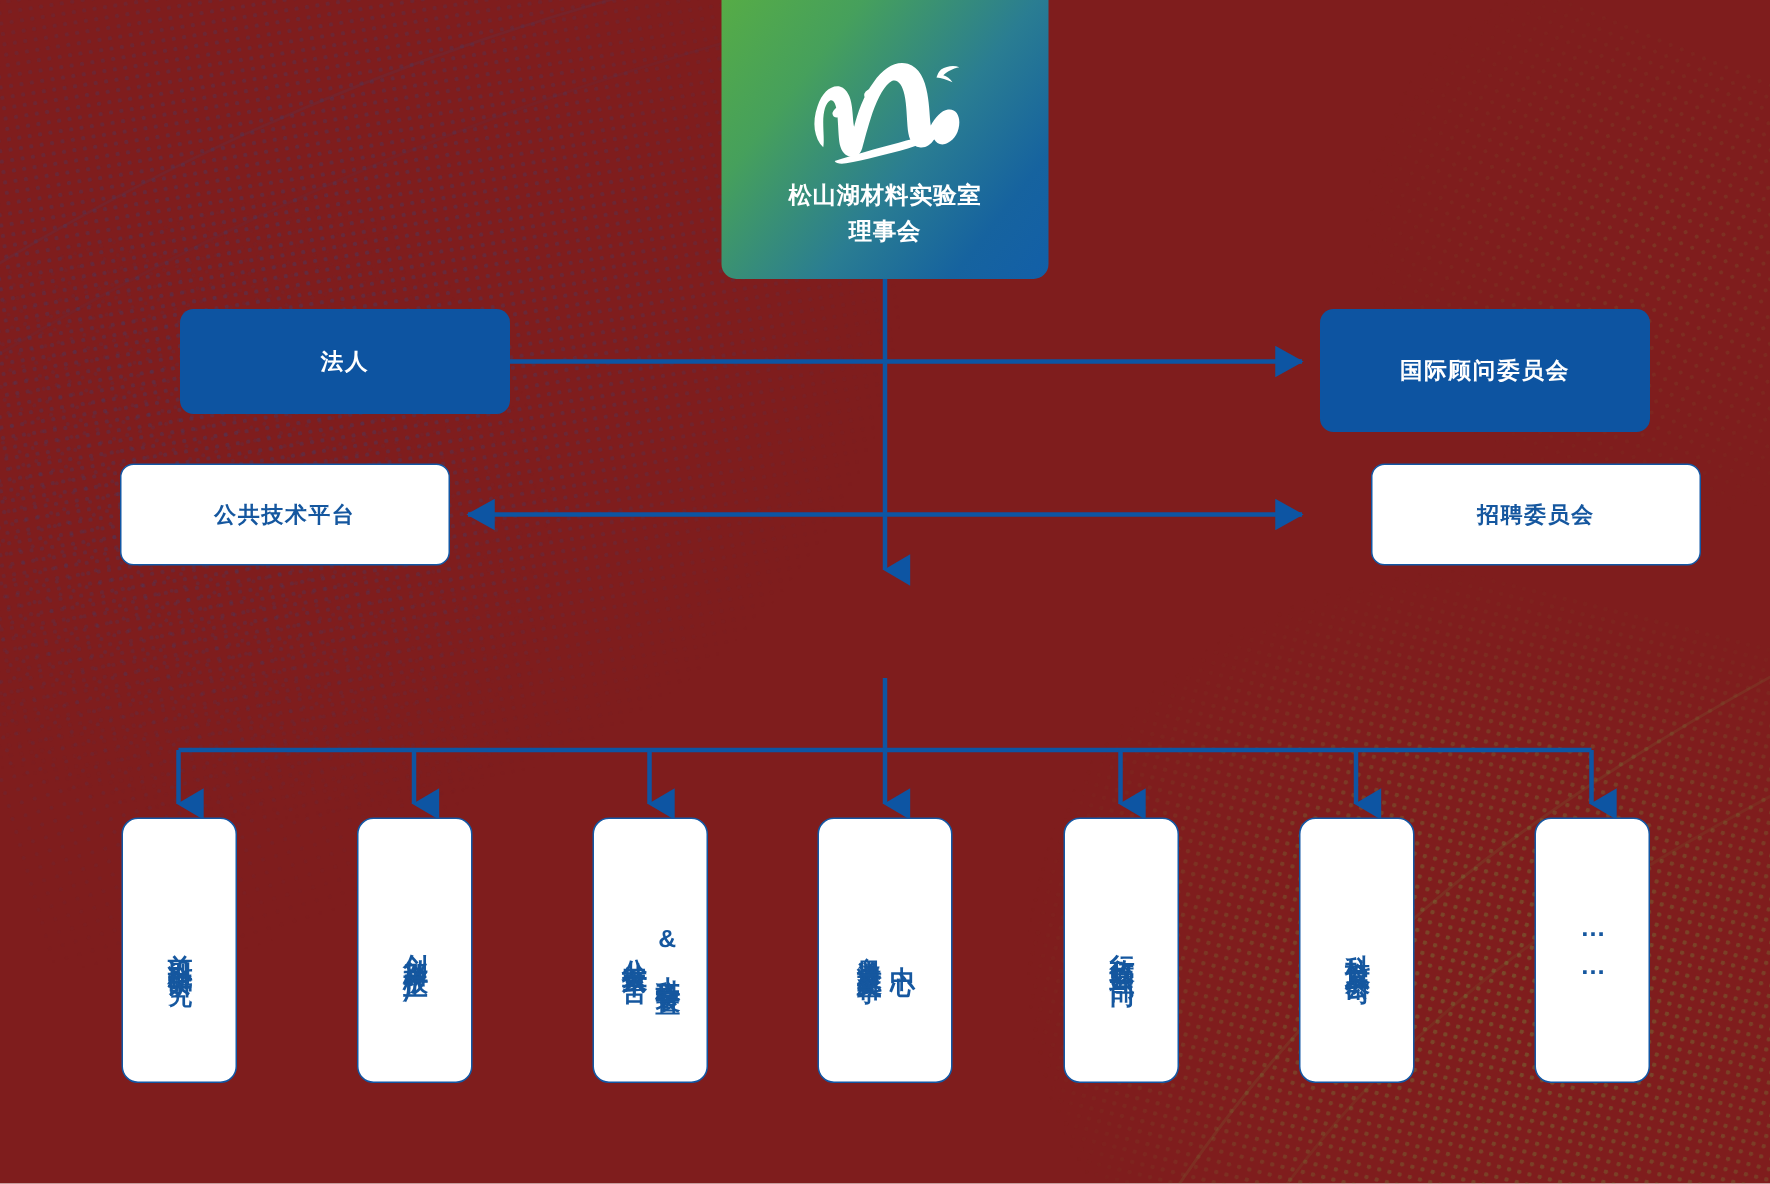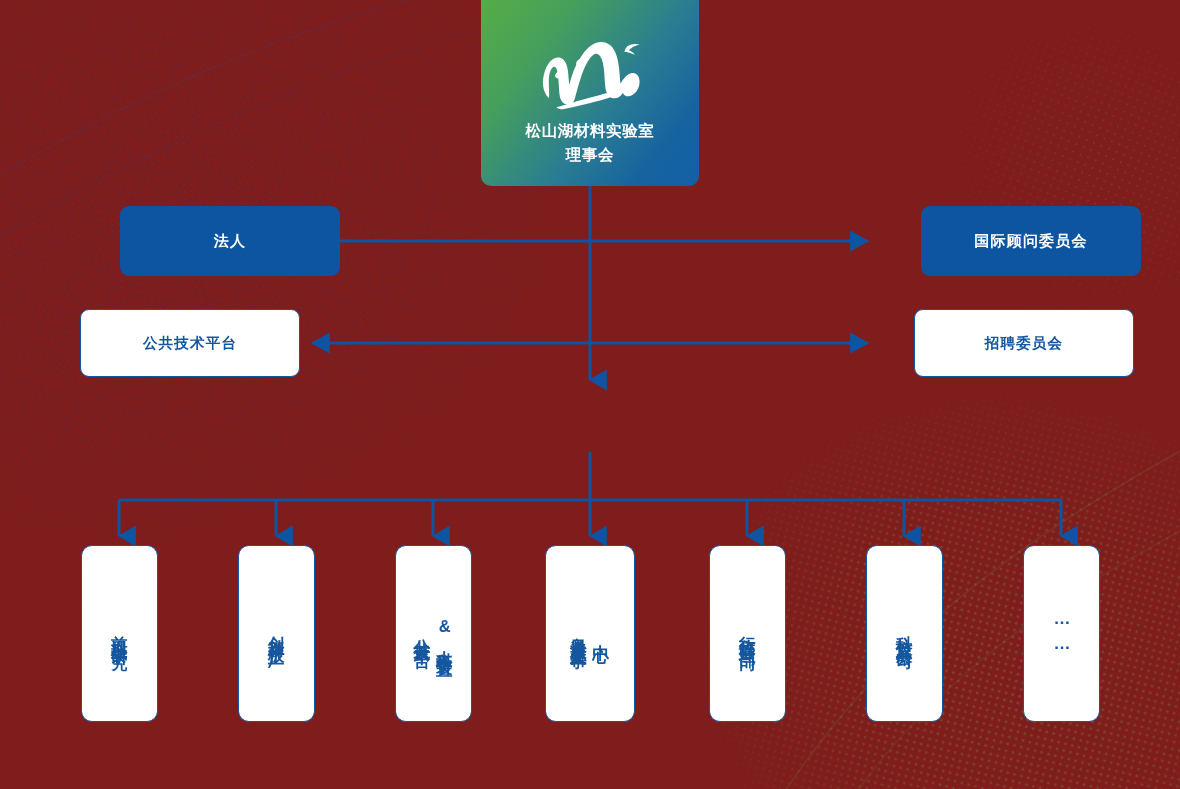--- a/index.html
+++ b/index.html
@@ -81,21 +81,21 @@
     font-size: 15px; font-weight: 700; letter-spacing: 1.2px;
   }
   .node-outlined {
     background: #ffffff;
     border: 1.6px solid #1257a4;
     color: #15579f;
     font-size: 14.5px; font-weight: 700; letter-spacing: 1.2px;
   }
 
   .node-legal     { left: 80px;  top: 206px; width: 220px; height: 70px; margin-left: 40px; }
-  .node-intl      { left: 880px; top: 206px; width: 220px; height: 70px; margin-left: 41px; }
+  .node-intl      { left: 880px; top: 206px; width: 220px; height: 82px; }
   .node-academic  { left: 80px;  top: 309px; width: 220px; height: 68px; }
   .node-recruit   { left: 914px; top: 309px; width: 220px; height: 68px; }
   .node-director  { left: 481px; top: 386px; width: 218px; height: 66px; }
 
   
   .vnode {
     position: absolute;
     top: 545px; height: 177px;
     background: #ffffff;
     border: 1.6px solid #1257a4;

